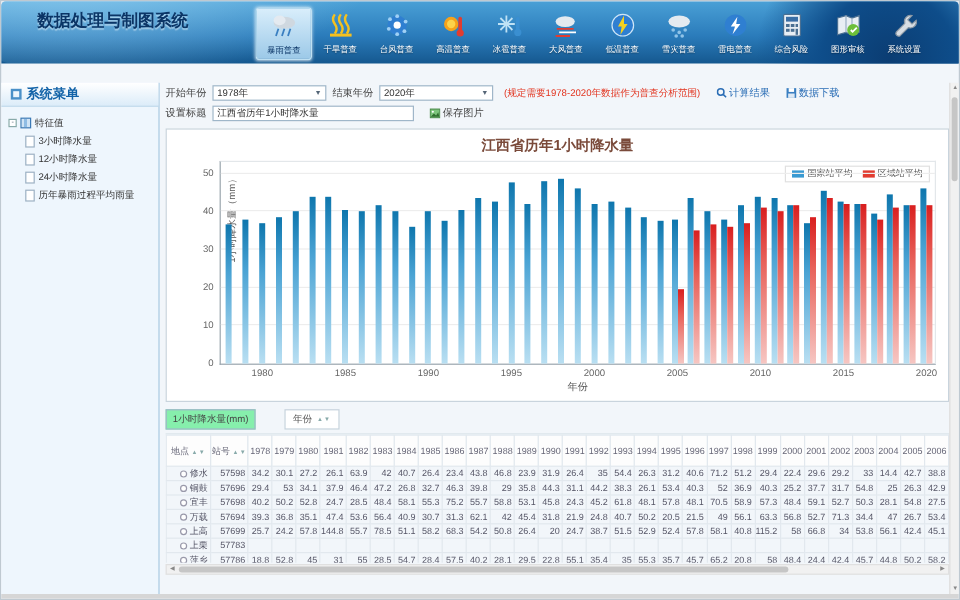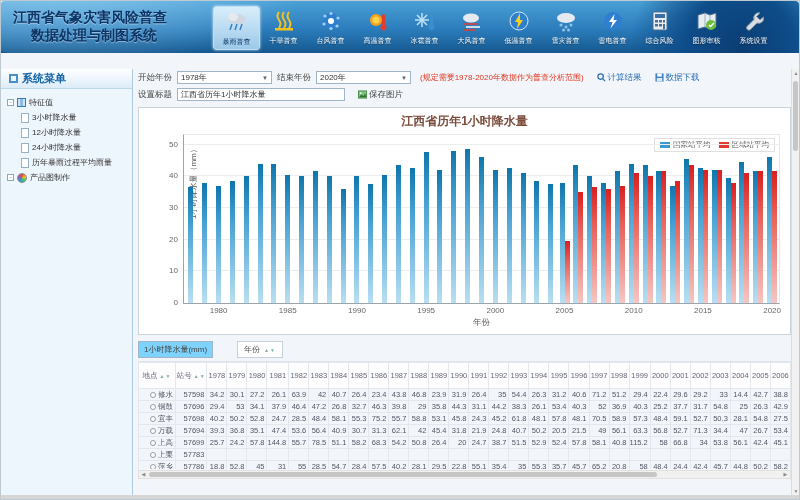--- a/index.html
+++ b/index.html
@@ -69,21 +69,21 @@
   .bar.reg { background:linear-gradient(180deg,#d91f1f 0%,#e8625a 35%,#f6c6c2 100%); }
   .ylab { position:absolute; width:26px; text-align:right; font-size:8px; color:#666; left:-32px; }
   .yaxis-title { position:absolute; left:4px; top:50%; transform:rotate(-90deg) translateX(0); transform-origin:left top; font-size:8px; color:#555; white-space:nowrap; }
   .xtick { position:absolute; top:100%; margin-top:3px; font-size:8px; color:#666; transform:translateX(-50%); }
   .xaxis-title { position:absolute; left:50%; bottom:-26px; transform:translateX(-50%); font-size:8.5px; color:#555; }
   .legend { position:absolute; right:4px; top:3px; display:flex; gap:8px; align-items:center; background:rgba(255,255,255,.92); border:1px solid #e0e0e0; padding:1px 5px; font-size:7.5px; color:#555; }
   .sw { display:inline-block; width:10px; height:6px; margin-right:3px; vertical-align:middle; }
 
   
   .table-ctrl { display:flex; align-items:center; gap:24px; margin:6px 0 3px 4px; }
-  .unit-box { border:1px solid #9fb6c9; background:#7dd3fc; font-size:8px; color:#444; padding:2px 5px; }
+  .unit-box { border:1px solid #9fb6c9; background:#86efac; font-size:8px; color:#444; padding:2px 5px; }
   .sort-box { border:1px solid #c5d2dd; background:#fff; font-size:8px; color:#555; padding:2px 6px; display:flex; gap:4px; align-items:center; }
   .arrows { font-size:5px; color:#8aa; letter-spacing:1px; }
   .table-wrap { margin-left:4px; overflow:hidden; height:108px; border-top:1px solid #dde5ec; }
   table.data { border-collapse:collapse; table-layout:fixed; }
   table.data th, table.data td { border:1px solid #e2e8ee; font-weight:normal; overflow:hidden; white-space:nowrap; }
   table.data thead th { height:26px; font-size:7.5px; color:#667; background:#fdfdfd; text-align:center; }
   table.data td { height:12px; font-size:7.5px; color:#556; text-align:right; padding-right:2px; }
   td.site { text-align:left; padding-left:2px; color:#333; }
   td.stn { text-align:center; color:#4a7ab5; }
   .radio { display:inline-block; width:6px; height:6px; border:1px solid #99a; border-radius:50%; background:#fff; margin-right:2px; vertical-align:-1px; }
@@ -95,21 +95,20 @@
   .vscroll .ar { position:absolute; left:0; width:8px; font-size:5px; color:#888; text-align:center; }
   .bottom-strip { position:absolute; left:0; right:0; bottom:0; height:4px; background:#d6d6d6; }
 </style>
 </head>
 <body>
 
 <div class="window">
 
   <div class="banner">
     <div class="app-title">
-      <div>江西省气象灾害风险普查</div>
       <div class="line2">数据处理与制图系统</div>
     </div>
     <div class="toolbar" id="toolbar">
         <div class="tb-item active">
           <span class="ic">
             <svg width="24" height="22" viewBox="0 0 24 22">
               <ellipse cx="12" cy="8" rx="9" ry="5" fill="#cfd8e0"></ellipse>
               <ellipse cx="8" cy="6" rx="5" ry="4" fill="#e4eaf0"></ellipse>
               <line x1="7" y1="13" x2="5" y2="19" stroke="#3a7fc1" stroke-width="1.5"></line>
               <line x1="12" y1="13" x2="10" y2="19" stroke="#3a7fc1" stroke-width="1.5"></line>
@@ -277,25 +276,20 @@
             <span>12小时降水量</span>
           </div>
           <div class="tree-node tree-leaf">
             <span class="t-page"></span>
             <span>24小时降水量</span>
           </div>
           <div class="tree-node tree-leaf">
             <span class="t-page"></span>
             <span>历年暴雨过程平均雨量</span>
           </div>
-        </div>
-        <div class="tree-node">
-          <span class="t-exp">-</span>
-          <span class="t-wheel"></span>
-          <span>产品图制作</span>
         </div>
       </div>
   </div>
 
   <div class="main">
     <div class="ctrl-row">
       <span>开始年份</span>
       <span class="sel">
         <span>1978年</span>
           <span class="car">▼</span>

